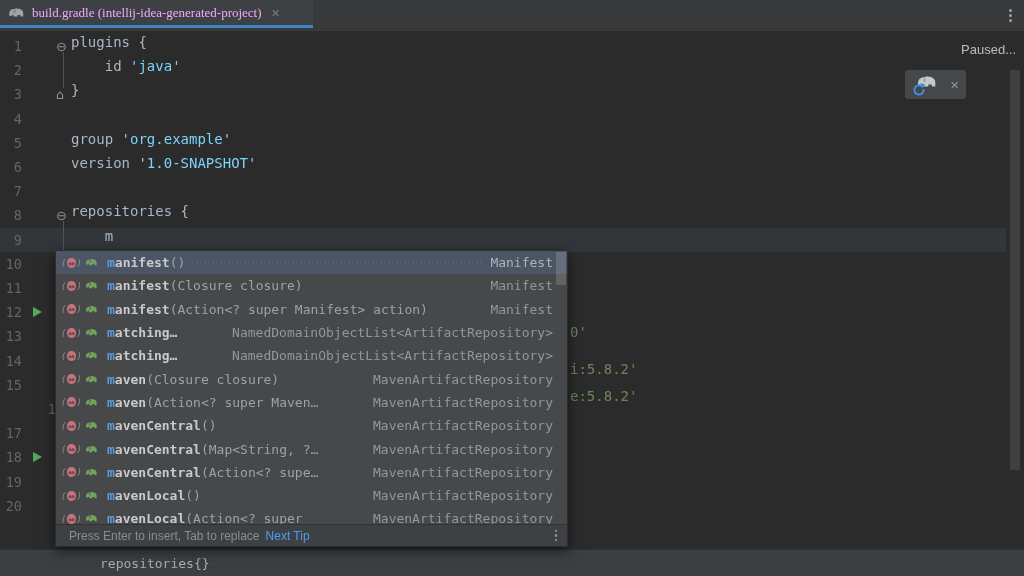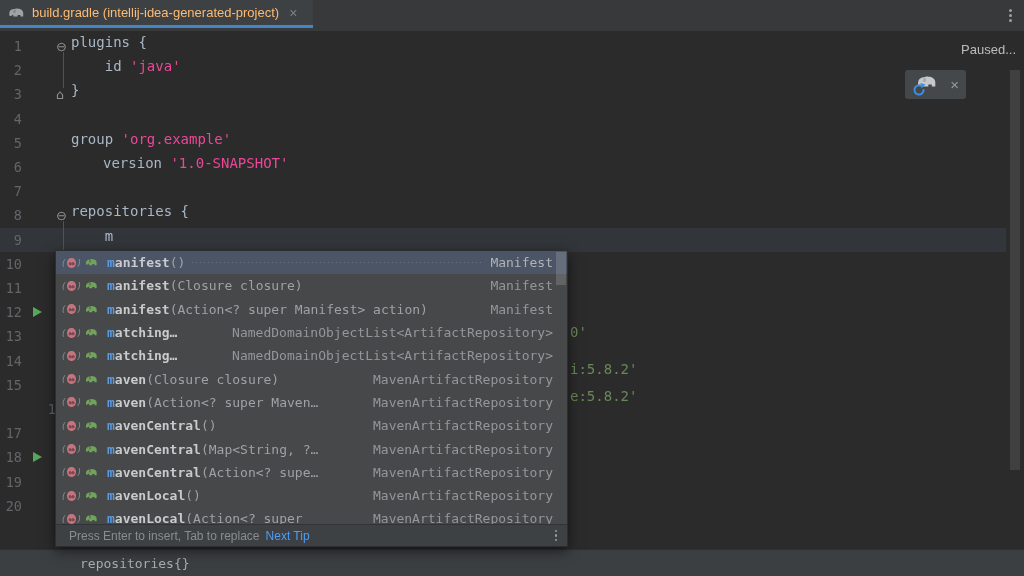--- a/index.html
+++ b/index.html
@@ -3,40 +3,40 @@
 <meta charset="utf-8">
 <style>
   html,body{margin:0;padding:0;background:#202225;}
   .stage{position:relative;width:1024px;height:576px;background:#2B2B2B;overflow:hidden;
          font-family:"Liberation Sans",sans-serif;}
   
   .tabbar{position:absolute;left:0;top:0;width:1024px;height:31px;background:#37393B;}
   .tab{position:absolute;left:0;top:0;width:313px;height:28px;background:#3E4144;
        display:flex;align-items:center;gap:7px;padding:0 8px;box-sizing:border-box;
        border-bottom:3px solid #4385C4;cursor:default;}
-  .tab-title{color:#fdba74;font-size:13px;white-space:nowrap;overflow:hidden;}
+  .tab-title{color:#f0abfc;font-size:13px;white-space:nowrap;overflow:hidden;font-family:Liberation Serif, serif;}
   .tab-close{color:#7D8084;font-size:14px;line-height:14px;margin-left:3px;}
   .kebab{display:flex;flex-direction:column;align-items:center;gap:2px;}
   .kebab i{width:3px;height:3px;border-radius:50%;background:#9DA0A3;}
   .tabbar-kebab{position:absolute;right:12px;top:9px;}
   
   .editor{position:absolute;left:0;top:31px;width:1024px;height:518px;background:#2B2B2B;}
   .caret-line{position:absolute;left:0;top:196.6px;width:1006px;height:24.2px;background:#323539;}
   .gutter-row{position:absolute;left:0;width:70px;height:24.2px;}
   .line-num{position:absolute;right:48px;top:50%;transform:translateY(-50%);
             color:#62656A;font:13.5px "DejaVu Sans Mono",monospace;}
   .fold-icon{position:absolute;left:56px;top:50%;transform:translateY(-50%);
              color:#8F9295;font-size:13px;font-family:"DejaVu Sans",sans-serif;}
   .run-marker{position:absolute;left:33px;top:50%;transform:translateY(-50%);
               width:0;height:0;border-left:9px solid #55A85A;
               border-top:5.5px solid transparent;border-bottom:5.5px solid transparent;}
   .fold-guide{position:absolute;left:63px;width:1px;background:#505356;}
   .code-line{position:absolute;left:71px;height:24.2px;line-height:24.2px;white-space:pre;
              font:14px "DejaVu Sans Mono",monospace;color:#A9B7C6;}
-  .code-line .s{color:#ec4899;}
+  .code-line .s{color:#7dd3fc;}
   .fragment{position:absolute;left:570px;height:24.2px;line-height:24.2px;
             font:14px "DejaVu Sans Mono",monospace;color:#6A8759;white-space:pre;}
   .paused{position:absolute;right:8px;top:11px;color:#BABCBE;font-size:13px;}
   .editor-scrollbar{position:absolute;right:4px;top:39px;width:10px;height:400px;
                     background:rgba(255,255,255,0.10);}
   
   .sync-toolbar{position:absolute;left:905px;top:39px;width:61px;height:29px;background:#45484B;
                 border-radius:3px;display:flex;align-items:center;justify-content:space-between;
                 padding:0 7px;box-sizing:border-box;}
   .sync-btn{position:relative;width:26px;height:22px;}
@@ -65,21 +65,21 @@
   .sel .c-type{color:#B0B3B6;}
   .popup-scrollthumb{position:absolute;right:1px;top:1px;width:10px;height:33px;
                      background:rgba(255,255,255,0.15);}
   .popup-footer{height:21px;background:#3E4143;border-top:1px solid #313437;display:flex;
                 align-items:center;gap:6px;padding:0 10px 0 13px;font-size:12px;color:#8A8D90;}
   .footer-link{color:#4E9CF5;}
   .footer-kebab{margin-left:auto;}
   .footer-kebab i{width:2.5px;height:2.5px;background:#9A9DA0;}
   
   .breadcrumbs{position:absolute;left:0;top:549px;width:1024px;height:27px;background:#3C3F41;
-               border-top:1px solid #2E3133;display:flex;align-items:center;padding-left:80px;
+               border-top:1px solid #2E3133;display:flex;align-items:center;padding-left:100px;
                box-sizing:border-box;}
   .crumb{font:13px "DejaVu Sans Mono",monospace;color:#A9ADB0;}
 </style>
 </head>
 <body>
 
 <div class="stage">
 
   <div class="tabbar">
     <div class="tab">
@@ -166,21 +166,21 @@
           <span class="line-num">20</span>
         </div>
       </div>
     <div class="fold-guide" style="top:21px;height:36px;"></div>
     <div class="fold-guide" style="top:190px;height:29px;"></div>
     <div id="code-area">
         <div class="code-line" style="top: 3px;"><span>plugins {</span></div>
         <div class="code-line" style="top: 27.2px;"><span>    id </span><span class="s">'java'</span></div>
         <div class="code-line" style="top: 51.4px;"><span>}</span></div>
         <div class="code-line" style="top: 99.8px;"><span>group </span><span class="s">'org.example'</span></div>
-        <div class="code-line" style="top: 124px; margin-left: 32px;"><span>version </span><span class="s">'1.0-SNAPSHOT'</span></div>
+        <div class="code-line" style="top: 124px;"><span>version </span><span class="s">'1.0-SNAPSHOT'</span></div>
         <div class="code-line" style="top: 172.4px;"><span>repositories {</span></div>
         <div class="code-line" style="top: 196.6px;"><span>    m</span></div>
         <div class="fragment" style="top: 293.4px;">0'</div>
         <div class="fragment" style="top: 330px;">i:5.8.2'</div>
         <div class="fragment" style="top: 357px;">e:5.8.2'</div>
       </div>
     <span class="paused">Paused...</span>
 
     <div class="sync-toolbar">
       <span class="sync-btn">

